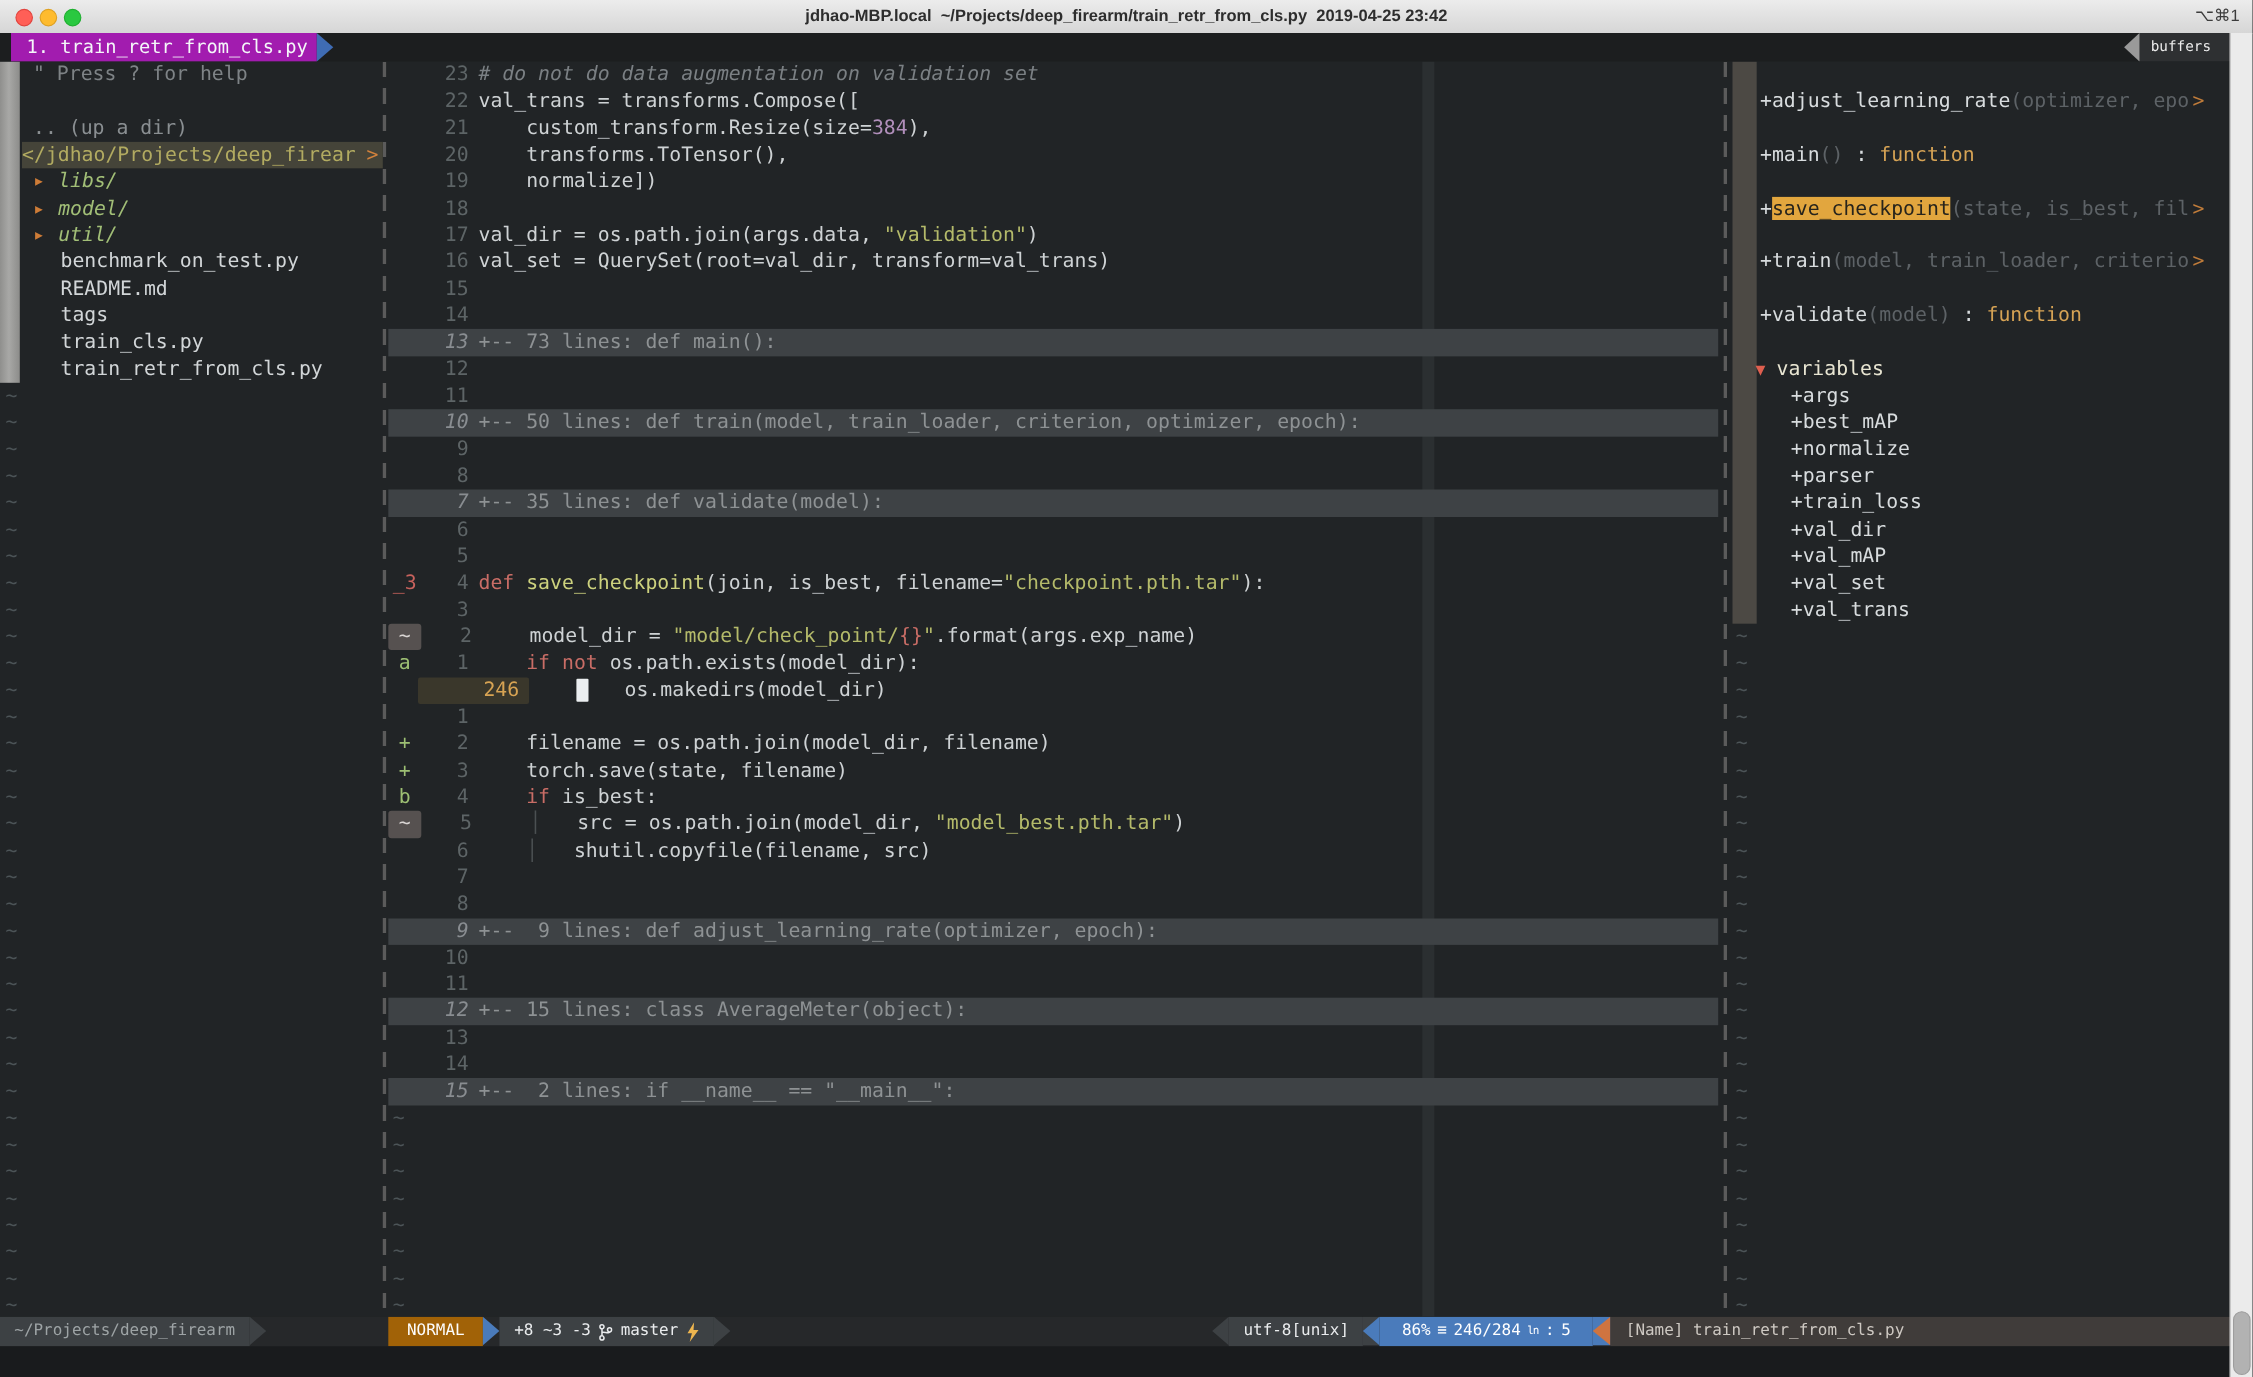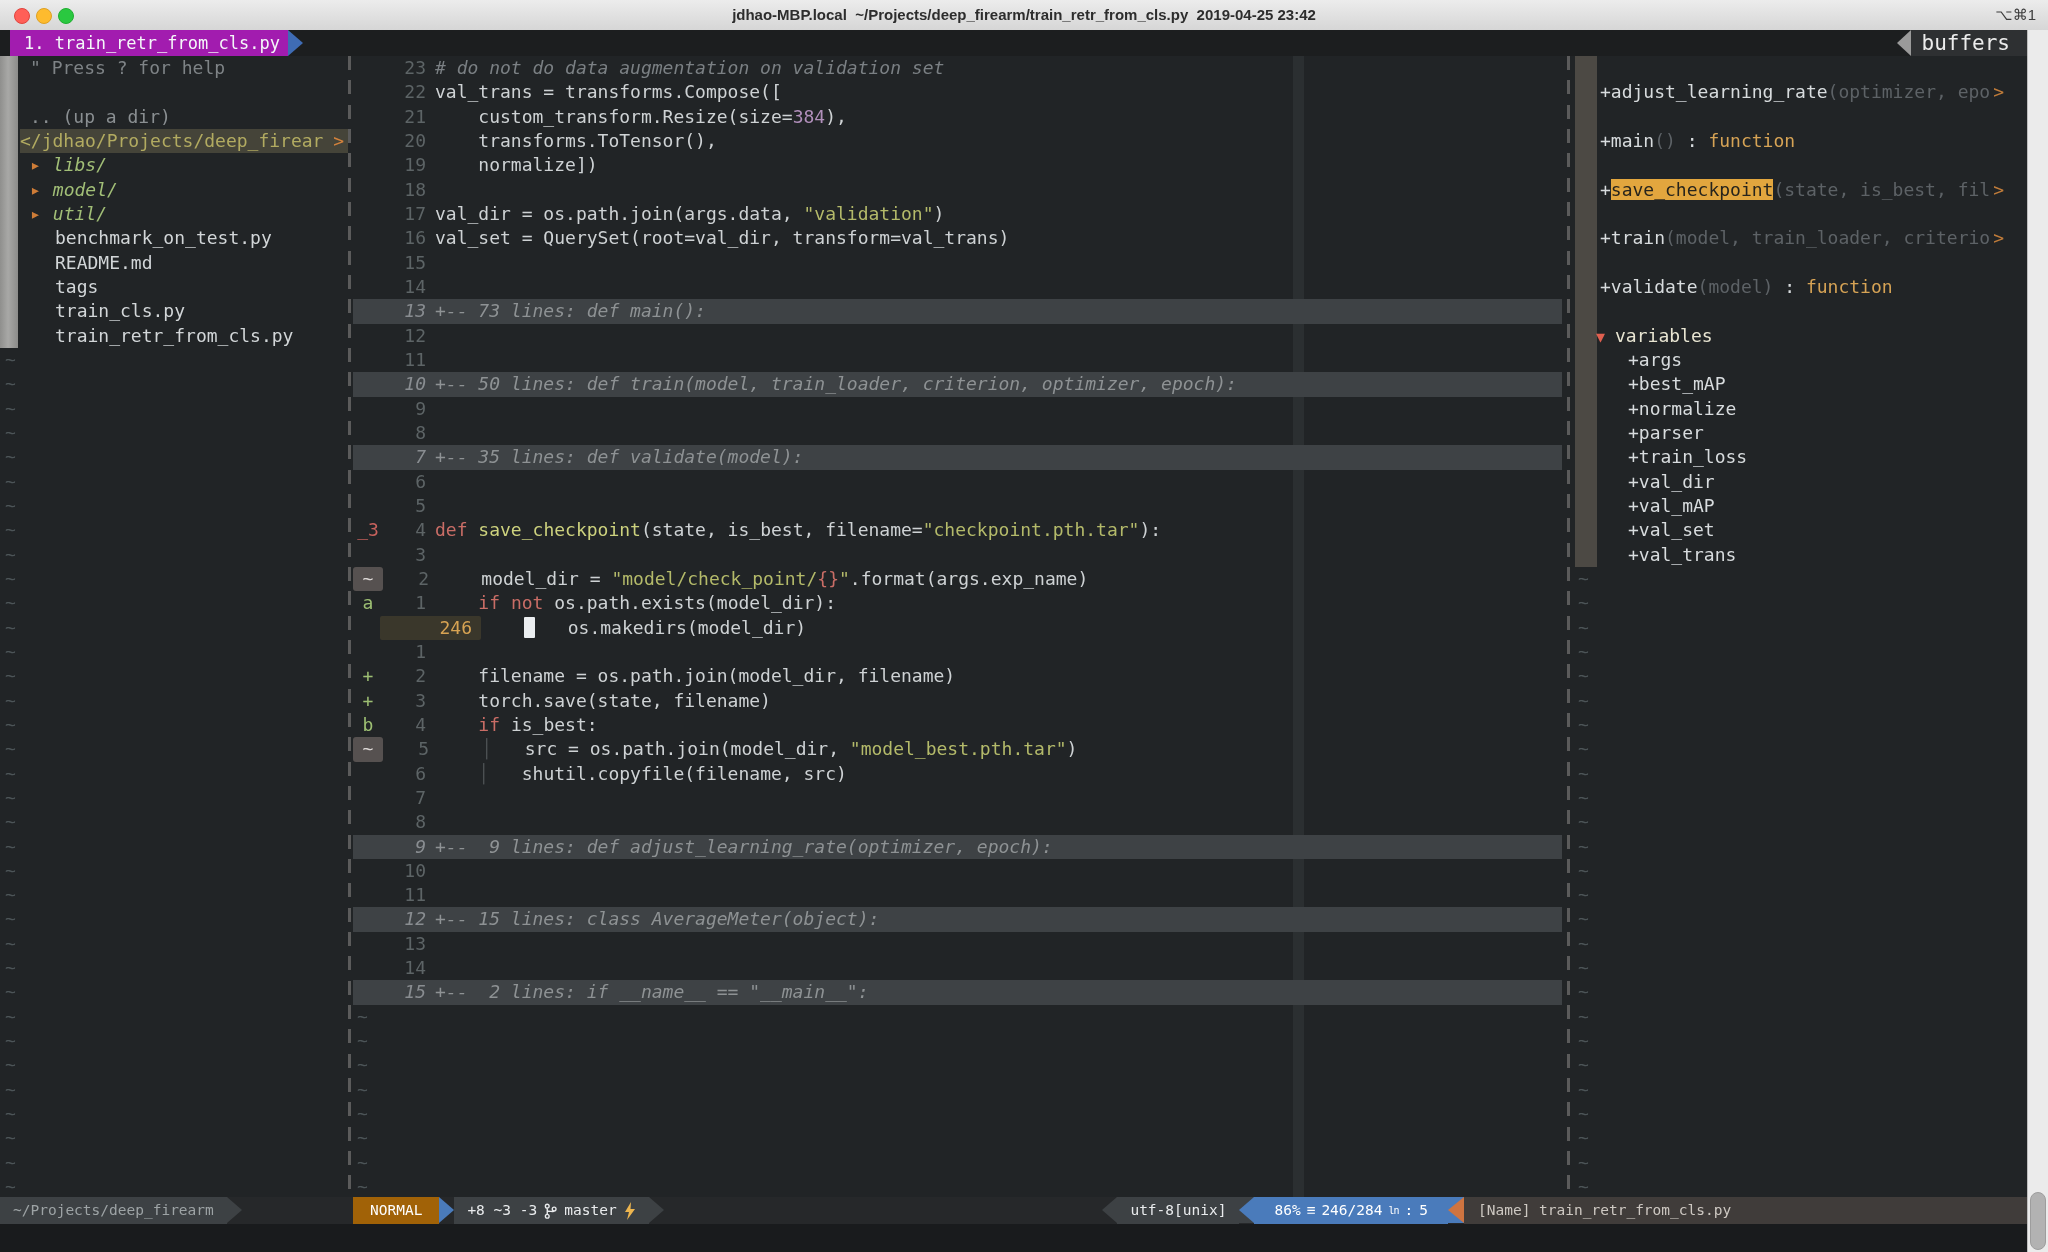--- a/index.html
+++ b/index.html
@@ -19,21 +19,21 @@
   .tl.green{left:58px;background:#2ac840;border:1px solid #1faf30;}
 
   
   .tabbar{position:absolute;left:0;top:30px;width:2048px;height:26px;background:#1c1e1f;}
   .tab{position:absolute;left:10px;top:0;height:26px;background:#a21caf;color:#f4f7f9;
        line-height:26px;font-size:17px;padding:0 8px 0 14px;white-space:pre;}
   .tab:after{content:"";position:absolute;left:100%;top:0;width:0;height:0;
        border-top:13px solid transparent;border-bottom:13px solid transparent;
        border-left:15px solid #3f6cb4;}
   .buffers{position:absolute;right:20px;top:0;height:26px;background:#2e3032;color:#ececec;
-       line-height:26px;font-size:21px;padding:0 18px 0 10px;}
+       line-height:26px;font-size:13px;padding:0 18px 0 10px;}
   .buffers:before{content:"";position:absolute;right:100%;top:0;width:0;height:0;
        border-top:13px solid transparent;border-bottom:13px solid transparent;
        border-right:14px solid #9a9a9a;}
 
   
   .editor{position:absolute;left:0;top:56px;width:2048px;height:1141px;overflow:hidden;
           background:#212426;font-size:18px;}
   .vsep{position:absolute;top:0;height:1141px;width:3px;
         background:repeating-linear-gradient(to bottom,#5b5b5b 0 14px,transparent 14px 24.33px);}
   .colorcol{position:absolute;left:1293px;top:0;width:11px;height:1141px;background:#2b2f31;}
@@ -68,21 +68,21 @@
   .sg-g{color:#9dbf73;}
   .sg-m{color:#dad6d4;background:#565150;border-radius:3px;padding:0 3px;}
   .tk-f{color:#ced2d4;}
   .tk-k{color:#c96d66;}
   .tk-s{color:#b4ba6a;}
   .tk-n{color:#b18fbb;}
   .tk-fn{color:#cdd27e;}
   .tk-cm{color:#7b8084;font-style:italic;}
   .tk-r{color:#c96d66;}
   .tk-g{color:#4b5052;}
-  .tk-ft{color:#8e9294;font-style:italic;}
+  .tk-ft{color:#8e9294;}
   .tk-cur{background:#ebeef0;border-radius:1px;}
 
   
   #tagbar-rows{position:absolute;left:1572px;top:0;width:456px;}
   .trow-tag{padding-left:28px;position:relative;}
   .tname{color:#d8dcde;}
   .tname.hl{background:#e2a63e;color:#27241c;}
   .targs{color:#5d6266;}
   .tsep{color:#d8dcde;}
   .ttype{color:#d6a355;}
@@ -283,21 +283,21 @@
           <pre class="ctext"></pre>
         </div>
         <div class="crow">
           <span class="sign"> </span>
           <span class="num">5</span>
           <pre class="ctext"></pre>
         </div>
         <div class="crow">
           <span class="sign sg-r">_3</span>
           <span class="num">4</span>
-          <pre class="ctext"><span class="tk-k">def</span><span class="tk-f"> </span><span class="tk-fn">save_checkpoint</span><span class="tk-f">(state, is_best, filename=</span><span class="tk-s">"checkpoint.pth.tar"</span><span class="tk-f">):</span></pre>
+          <pre class="ctext"><span class="tk-k">def</span><span class="tk-f"> </span><span class="tk-fn">save_checkpoint</span><span class="tk-f">(join, is_best, filename=</span><span class="tk-s">"checkpoint.pth.tar"</span><span class="tk-f">):</span></pre>
         </div>
         <div class="crow">
           <span class="sign"> </span>
           <span class="num">3</span>
           <pre class="ctext"></pre>
         </div>
         <div class="crow">
           <span class="sign sg-m">~</span>
           <span class="num">2</span>
           <pre class="ctext"><span class="tk-f">    model_dir = </span><span class="tk-s">"model/check_point/</span><span class="tk-r">{}</span><span class="tk-s">"</span><span class="tk-f">.format(args.exp_name)</span></pre>

